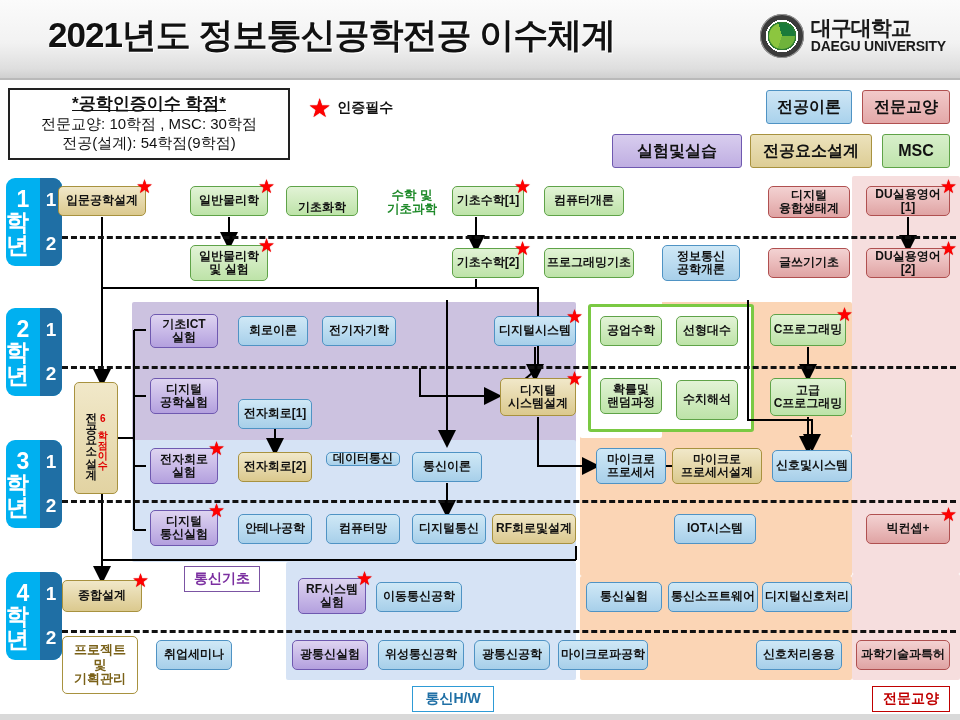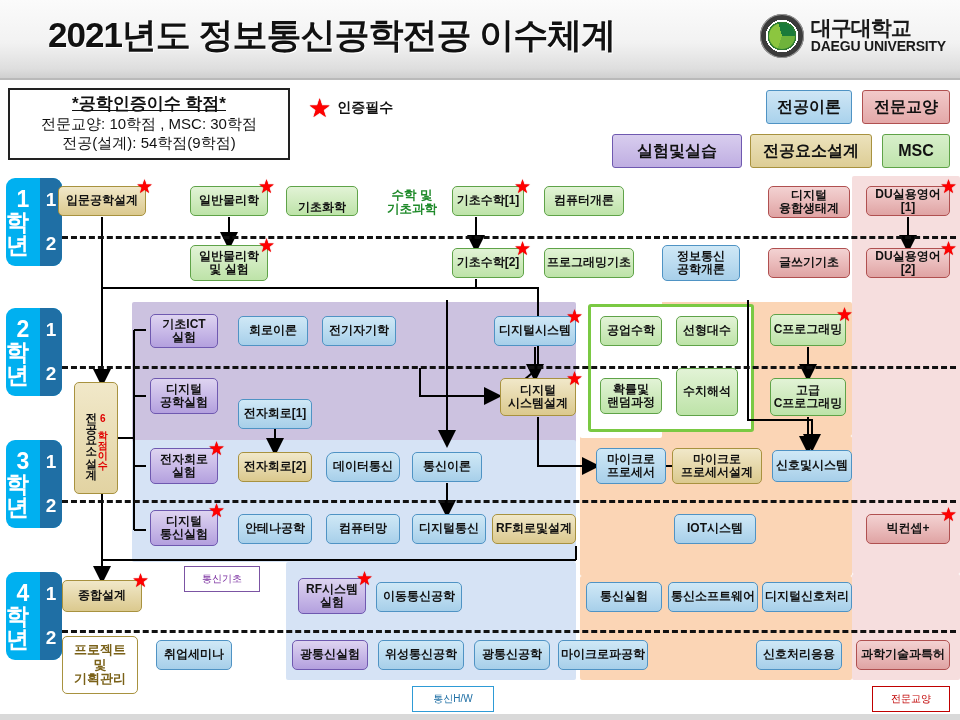--- a/index.html
+++ b/index.html
@@ -103,21 +103,21 @@
     writing-mode:vertical-rl;text-orientation:upright;letter-spacing:0px;line-height:1;}
   .vbox .vtxt-red{font-size:10px;font-weight:bold;color:#e00000;
     writing-mode:vertical-rl;text-orientation:upright;line-height:1;}
 
   
   .msc-group{position:absolute;border:3px solid #7ac943;border-radius:3px;background:#ffffff;}
 
   
   .tlabel{position:absolute;box-sizing:border-box;background:#ffffff;
     display:flex;align-items:center;justify-content:center;
-    font-size:10px;font-weight:normal;}
+    font-size:14px;font-weight:bold;}
   .tl-purple{border:1.6px solid #7b53a3;color:#7b2fa0;}
   .tl-blue{border:1.6px solid #2e9bd6;color:#1f6fa5;}
   .tl-tan{border:1.6px solid #b09a5e;color:#8a6d1f;}
   .tl-red{border:1.8px solid #c00000;color:#c00000;}
 
   .mathlabel{position:absolute;font-size:12.5px;font-weight:bold;color:#1f8a2a;
     text-align:center;line-height:1.15;}
 
   svg.wires{position:absolute;left:0;top:0;width:960px;height:720px;pointer-events:none;}
   .bottombar{position:absolute;left:0;top:714px;width:960px;height:6px;background:#d9d9d9;}
@@ -358,34 +358,34 @@
       <div class="cbox t-theory" style="left: 238px; top: 382px; width: 74px; height: 30px; margin-top: 17px;">
         <span>전자회로[1]</span>
       </div>
       <div class="cbox t-design" style="left: 500px; top: 378px; width: 76px; height: 38px;">
         <span>디지털<br>시스템설계</span>
       </div>
       <span class="star" style="left: 566px; top: 369px;">★</span>
       <div class="cbox t-msc" style="left: 600px; top: 378px; width: 62px; height: 36px;">
         <span>확률및<br>랜덤과정</span>
       </div>
-      <div class="cbox t-msc" style="left: 676px; top: 368px; width: 62px; height: 48px;">
+      <div class="cbox t-msc" style="left: 676px; top: 380px; width: 62px; height: 40px;">
         <span>수치해석</span>
       </div>
       <div class="cbox t-msc" style="left: 770px; top: 378px; width: 76px; height: 38px;">
         <span>고급<br>C프로그래밍</span>
       </div>
       <div class="cbox t-lab" style="left: 150px; top: 448px; width: 68px; height: 36px;">
         <span>전자회로<br>실험</span>
       </div>
       <span class="star" style="left: 208px; top: 439px;">★</span>
       <div class="cbox t-design" style="left: 238px; top: 452px; width: 74px; height: 30px;">
         <span>전자회로[2]</span>
       </div>
-      <div class="cbox t-theory" style="left: 326px; top: 452px; width: 74px; height: 30px; border-radius: 8px;">
+      <div class="cbox t-theory" style="left: 326px; top: 452px; width: 74px; height: 14px;">
         <span>데이터통신</span>
       </div>
       <div class="cbox t-theory" style="left: 412px; top: 452px; width: 70px; height: 30px;">
         <span>통신이론</span>
       </div>
       <div class="cbox t-theory" style="left: 596px; top: 448px; width: 70px; height: 36px;">
         <span>마이크로<br>프로세서</span>
       </div>
       <div class="cbox t-design" style="left: 672px; top: 448px; width: 90px; height: 36px;">
         <span>마이크로<br>프로세서설계</span>

